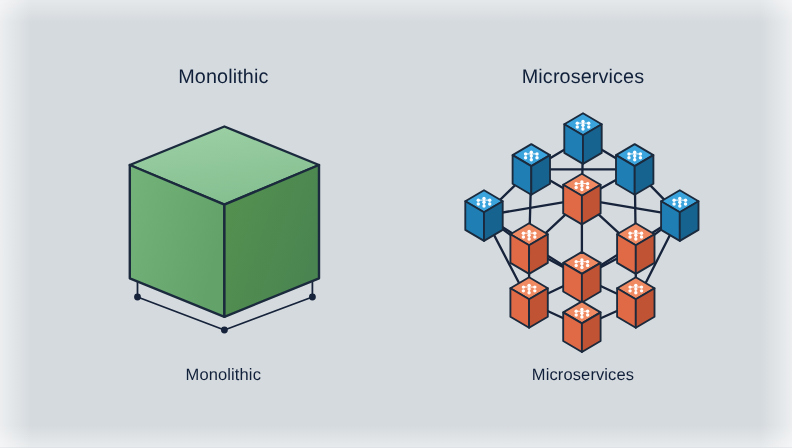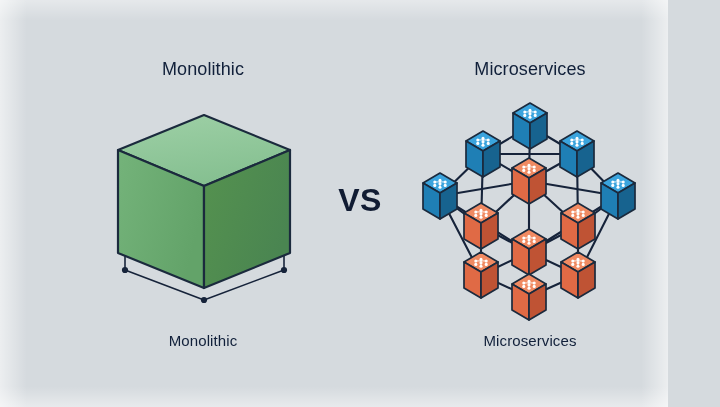--- a/index.html
+++ b/index.html
@@ -8,21 +8,21 @@
   }
   body {
     width: 720px;
     height: 407px;
     overflow: hidden;
     font-family: "Liberation Sans", sans-serif;
     background: #d5dade;
   }
   #canvas {
     position: relative;
-    width: 668px;
+    width: 720px;
     height: 407px;
     background:
       linear-gradient(90deg, rgba(255,255,255,0.55) 0%, rgba(255,255,255,0.0) 4%, rgba(255,255,255,0.0) 96%, rgba(255,255,255,0.55) 100%),
       linear-gradient(180deg, rgba(255,255,255,0.40) 0%, rgba(255,255,255,0.0) 5%, rgba(255,255,255,0.0) 95%, rgba(255,255,255,0.45) 100%),
       #d5dade;
     overflow: hidden;
   }
   .label {
     position: absolute;
     color: #11203a;
@@ -65,21 +65,20 @@
 </style>
 </head>
 <body>
 
 <div id="canvas">
 
   <div class="label title-label" id="title-left">Monolithic</div>
 
   <div class="label title-label" id="title-right">Microservices</div>
 
-  <div id="vs-label">VS</div>
 
   <div class="label foot-label" id="foot-left">Monolithic</div>
 
   <div class="label foot-label" id="foot-right">Microservices</div>
 
   <svg class="art" width="720" height="407" viewBox="0 0 720 407">
     <defs>
       <linearGradient id="gTop" x1="0" y1="0" x2="0.3" y2="1">
         <stop offset="0%" stop-color="#9ed0a6"></stop>
         <stop offset="100%" stop-color="#86c091"></stop>

